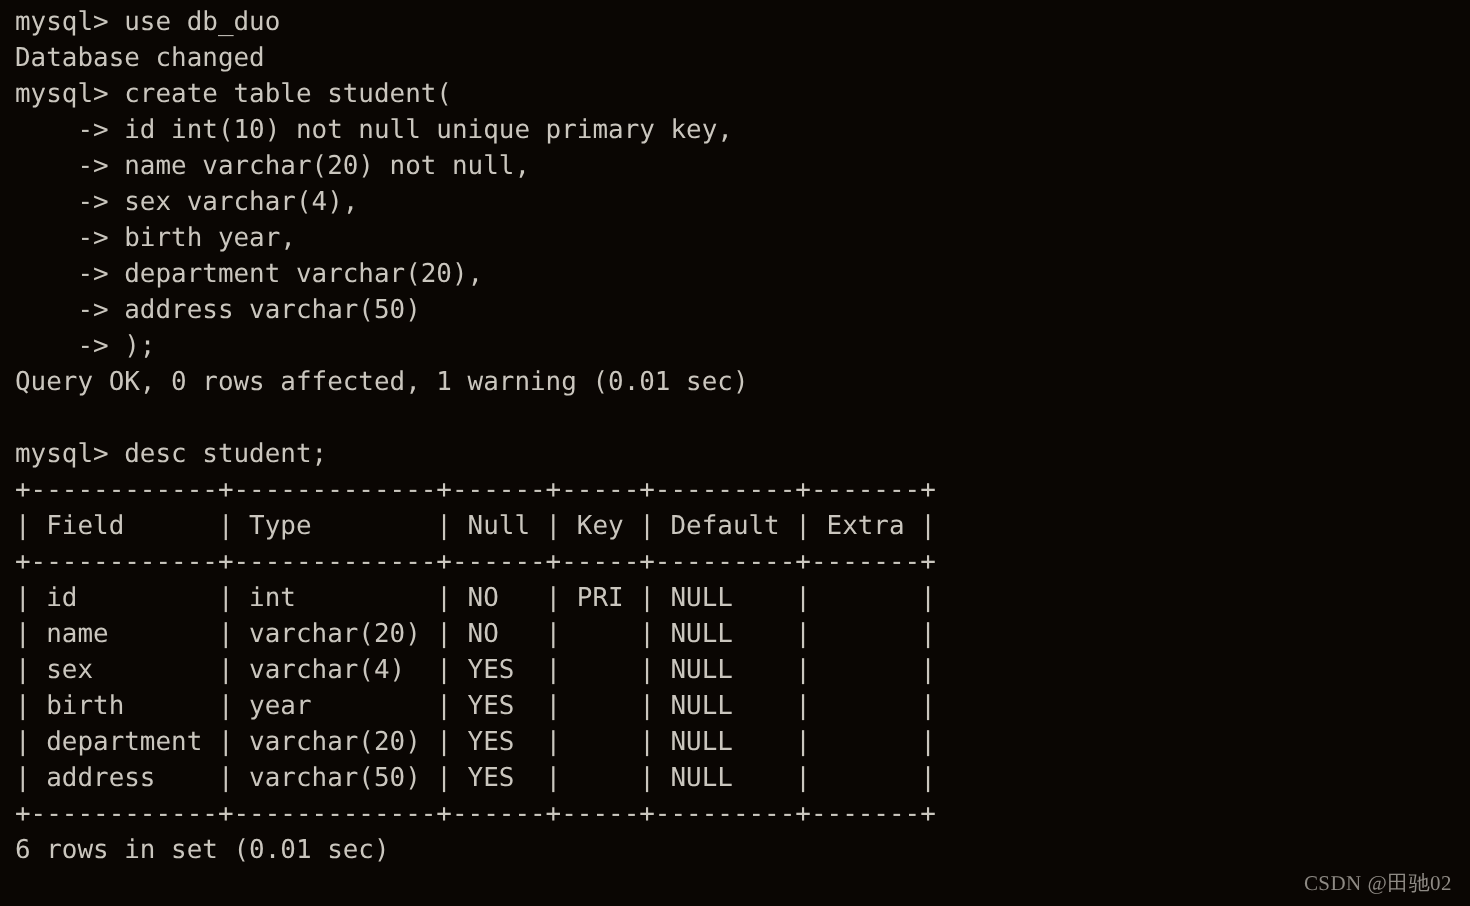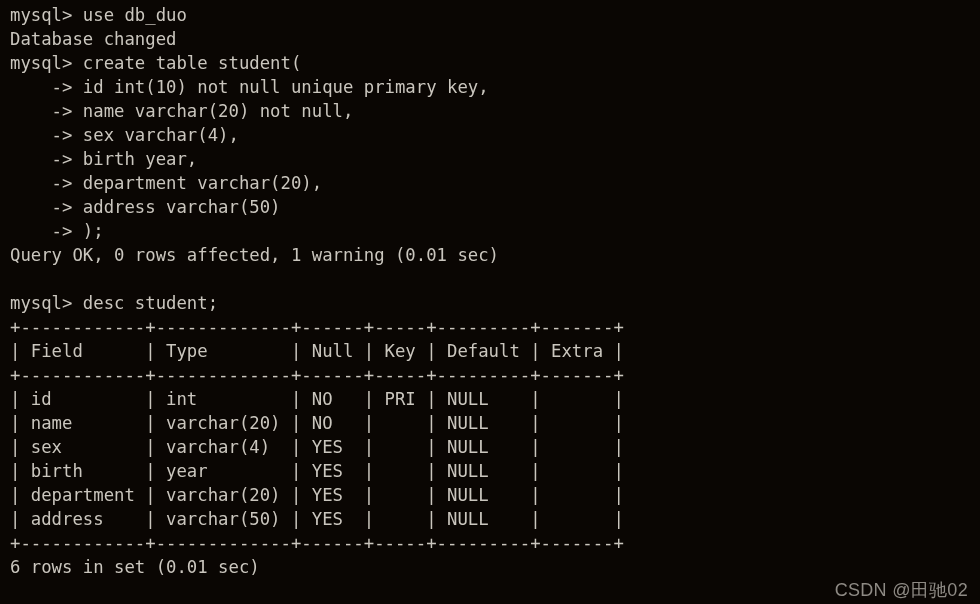--- a/index.html
+++ b/index.html
@@ -30,22 +30,22 @@
     height: 24px;
     white-space: pre;
   }
   .line.blank {
     height: 24px;
   }
   #watermark {
     position: absolute;
     right: 12px;
     bottom: 6px;
-    font-family: Liberation Sans, sans-serif;
-    font-size: 18px;
+    font-family: Liberation Serif, serif;
+    font-size: 14px;
     line-height: 16px;
     color: #8e8a84;
     white-space: pre;
     letter-spacing: 0.3px;
   }
 </style>
 </head>
 <body>
 
 <div id="terminal">

